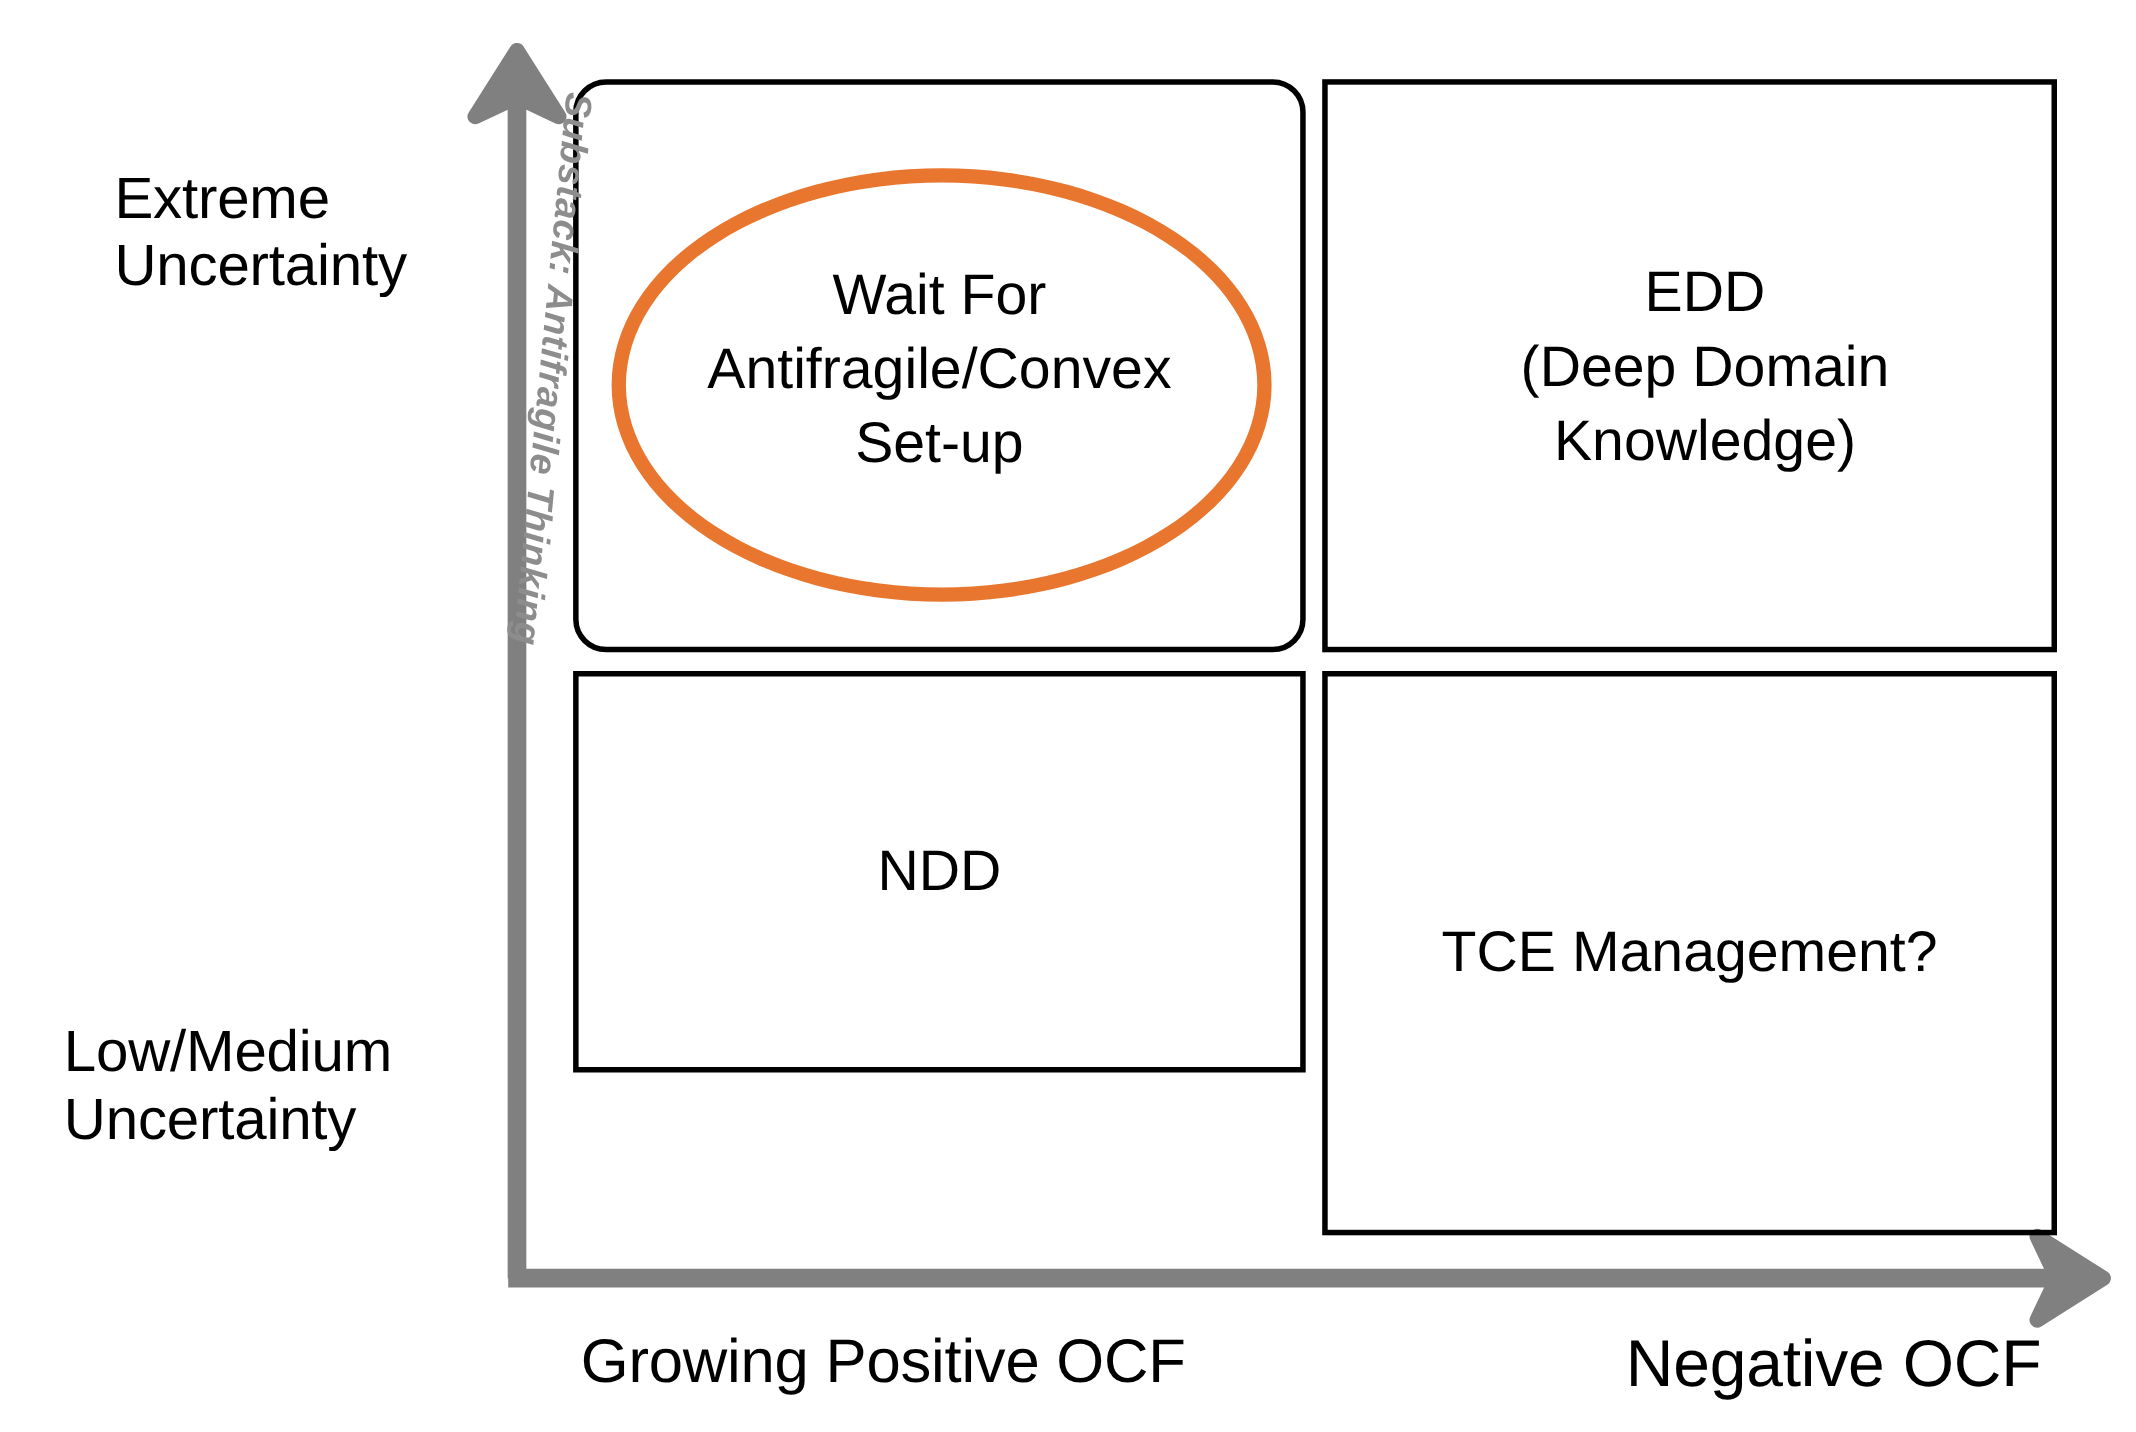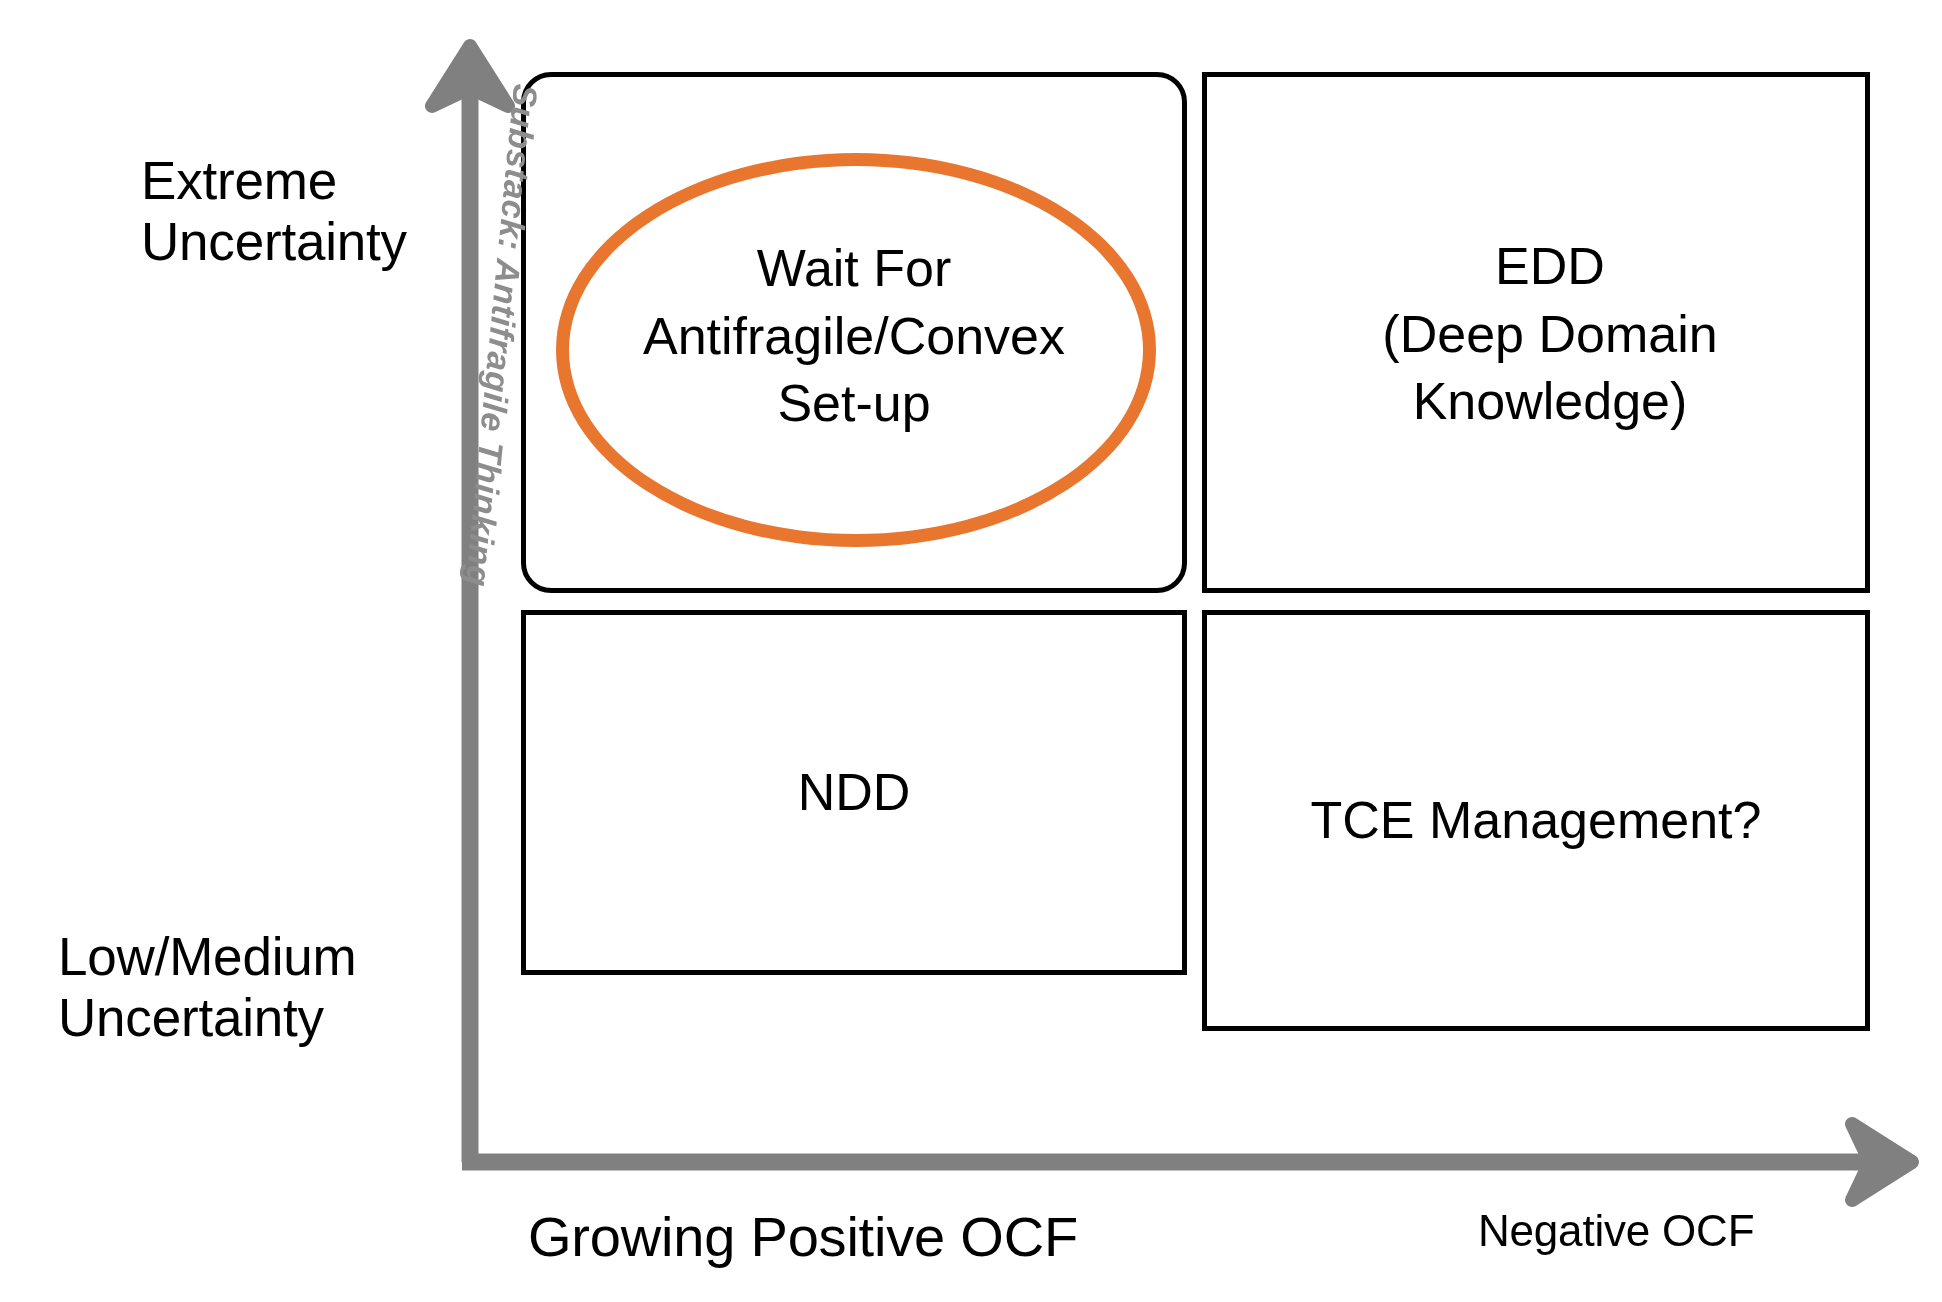--- a/index.html
+++ b/index.html
@@ -36,36 +36,35 @@
     color: #000000;
     font-size: 53px;
     line-height: 1.16;
     letter-spacing: -0.2px;
     white-space: pre-line;
   }
   #label-extreme {
     left: 104px;
     top: 150px;
     width: 330px;
-    margin-left: 37px;
   }
   #label-low {
     left: 58px;
     top: 926px;
     width: 360px;
   }
   #label-growing {
     left: 528px;
     top: 1205px;
     font-size: 56px;
   }
   #label-negative {
     left: 1478px;
     top: 1205px;
-    font-size: 44px;
+    font-size: 60px;
   }
 
   
   .quad {
     position: absolute;
     box-sizing: border-box;
     border: 5px solid #000000;
     background: transparent;
     display: flex;
     align-items: center;
@@ -77,21 +76,21 @@
     line-height: 1.30;
     text-align: center;
     white-space: pre-line;
     position: relative;
     z-index: 4;
   }
 
   #quad-tl { left: 521px;  top: 72px;  width: 666px; height: 521px; border-radius: 30px; }
   #quad-tr { left: 1202px; top: 72px;  width: 668px; height: 521px; padding-left: 28px; }
   #quad-bl { left: 521px;  top: 610px; width: 666px; height: 365px; }
-  #quad-br { left: 1202px; top: 610px; width: 668px; height: 421px; }
+  #quad-br { left: 1202px; top: 610px; width: 668px; height: 513px; }
 
   
   #quad-tl .quad-text { margin-top: 8px; }
   #quad-tr .quad-text { margin-top: 4px; }
 
   
   #watermark {
     position: absolute;
     left: 545px;
     top: 86px;

